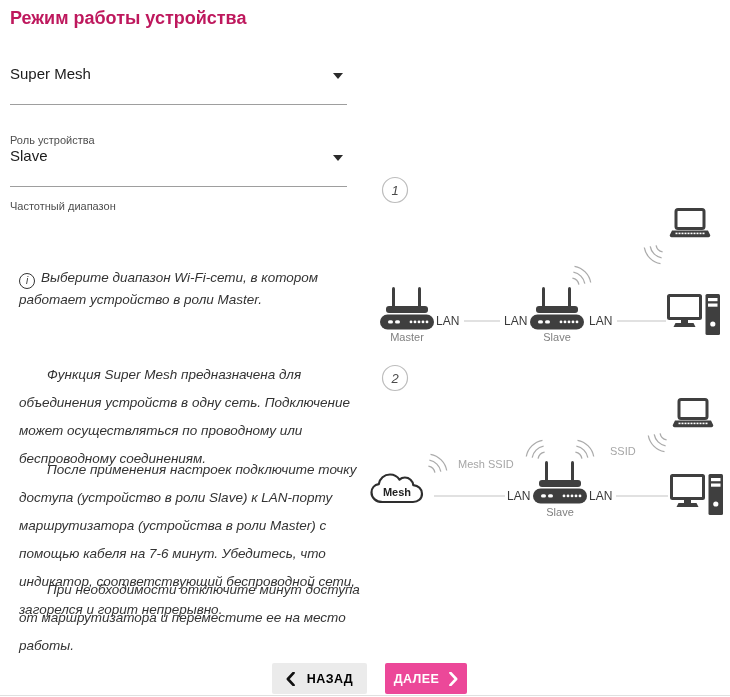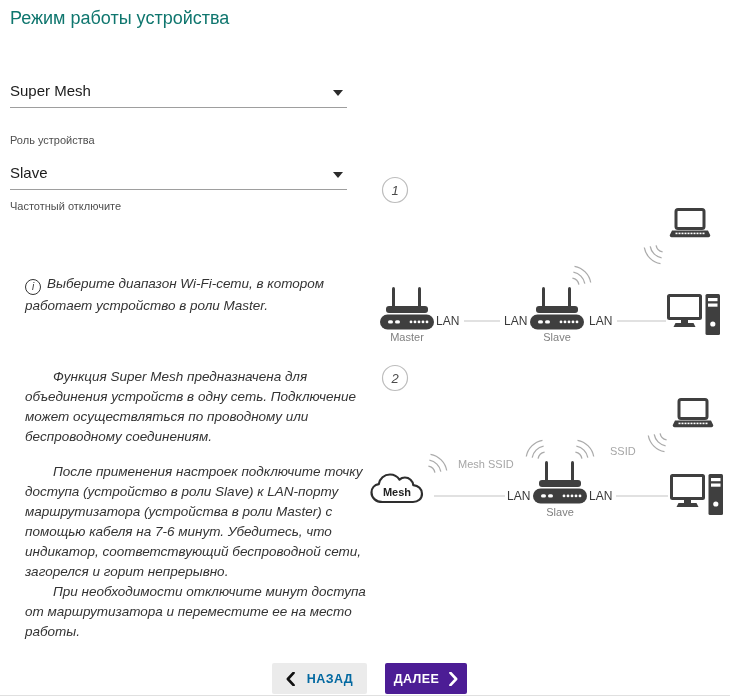--- a/index.html
+++ b/index.html
@@ -2,58 +2,58 @@
 <html><head>
 <meta charset="utf-8">
 <style>
   html,body{margin:0;padding:0;}
   body{
     width:730px;height:697px;position:relative;overflow:hidden;
     background:#ffffff;font-family:"Liberation Sans",sans-serif;
   }
   .page-title{
     position:absolute;left:10px;top:8px;margin:0;
-    font-size:18px;font-weight:400;color:#0f766e;
+    font-size:18px;font-weight:700;color:#be185d;
   }
   
   .field{position:absolute;left:10px;width:337px;}
   .field-1{top:64px}.field-2{top:134px}.field-3{top:200px}
   .field-label{display:block;font-size:11px;color:#4e4e4e;}
   .select{
-    margin-top:18px;height:21px;padding-bottom:4px;position:relative;
+    margin-top:1px;height:21px;padding-bottom:18px;position:relative;
     border-bottom:1px solid #9e9e9e;cursor:pointer;
   }
   .select-value{font-size:15px;color:#1b1b1b;}
   .caret{
     position:absolute;right:4px;top:8px;width:0;height:0;
     border-left:5.5px solid transparent;border-right:5.5px solid transparent;
     border-top:6px solid #2b2b2b;
   }
   
   .note,.para{
-    position:absolute;left:10px;width:350px;margin:15px;
+    position:absolute;left:10px;width:350px;margin:9px;
     font-style:italic;font-size:13.5px;line-height:22px;color:#333;
   }
   .note{top:258px}
-  .para{text-indent:28px;line-height:20px}
+  .para{text-indent:28px;line-height:28px}
   .para-1{top:352px}.para-2{top:447px}.para-3{top:567px}
   .info-icon{
     display:inline-block;width:14px;height:14px;margin-right:6px;
     border:1.3px solid #333;border-radius:50%;text-align:center;
     line-height:13px;font-size:10px;vertical-align:-2px;text-indent:0;
   }
   
   .btn{
     position:absolute;top:663px;height:31px;border:none;border-radius:2px;
     display:flex;align-items:center;justify-content:center;
     font-family:inherit;font-weight:bold;font-size:12.5px;letter-spacing:.4px;
     cursor:pointer;padding:0;
   }
-  .btn-back{left:272px;width:95px;background:#ebebeb;color:#0369a1;gap:12px;}
-  .btn-next{left:385px;width:82px;background:#4c1d95;color:#ffffff;gap:10px;}
+  .btn-back{left:272px;width:95px;background:#ebebeb;color:#000000;gap:12px;}
+  .btn-next{left:385px;width:82px;background:#ec4899;color:#ffffff;gap:10px;}
   .bottom-divider{position:absolute;left:0;width:730px;top:695px;border-top:1px solid #e0e0e0;}
   
   .diagram-svg{position:absolute;left:370px;top:160px;}
   .lan-label{font-size:12px;fill:#3a3a3a;font-family:"Liberation Sans",sans-serif;}
   .dev-label{font-size:11px;fill:#808080;font-family:"Liberation Sans",sans-serif;}
   .ghost-label{font-size:11px;fill:#a6a6a6;font-family:"Liberation Sans",sans-serif;}
   .num-label{font-size:13px;font-style:italic;fill:#4a4a4a;font-family:"Liberation Sans",sans-serif;}
   .cloud-label{font-size:11px;font-weight:bold;fill:#222;font-family:"Liberation Sans",sans-serif;}
   .conn{stroke:#c4c4c4;stroke-width:1.2;}
 </style>
@@ -71,21 +71,21 @@
 
 <div class="field field-2">
   <label class="field-label">Роль устройства</label>
   <div class="select">
     <span class="select-value">Slave</span>
     <span class="caret"></span>
   </div>
 </div>
 
 <div class="field field-3">
-  <label class="field-label">Частотный отключите</label>
+  <label class="field-label">Частотный диапазон</label>
 </div>
 
 <p class="note"><span class="info-icon">i</span><span>Выберите диапазон Wi-Fi-сети, в котором работает устройство в роли Master.</span></p>
 
 <p class="para para-1">Функция Super Mesh предназначена для объединения устройств в одну сеть. Подключение может осуществляться по проводному или беспроводному соединениям.</p>
 <p class="para para-2">После применения настроек подключите точку доступа (устройство в роли Slave) к LAN-порту маршрутизатора (устройства в роли Master) с помощью кабеля на 7-6 минут. Убедитесь, что индикатор, соответствующий беспроводной сети, загорелся и горит непрерывно.</p>
 <p class="para para-3">При необходимости отключите минут доступа от маршрутизатора и переместите ее на место работы.</p>
 
 <button class="btn btn-back">
   <svg width="9" height="14" viewBox="0 0 10 16">

